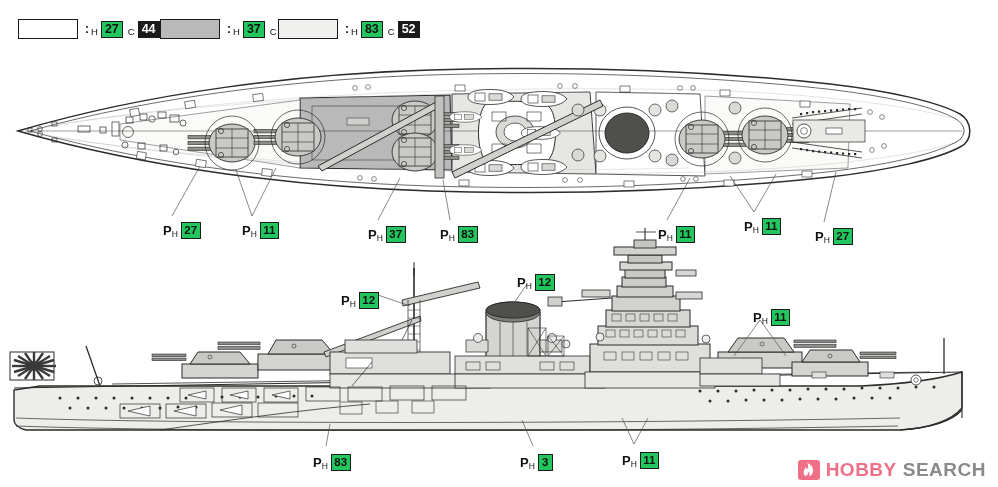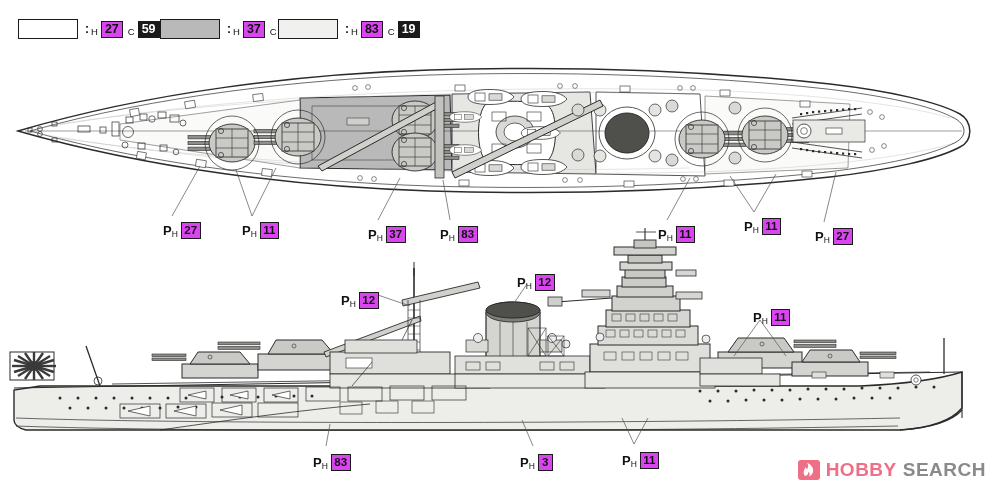--- a/index.html
+++ b/index.html
@@ -27,21 +27,21 @@
     margin-left: 7px;
     font-size: 12px; color: #111; white-space: nowrap;
   }
   .colon { font-weight: 700; font-size: 12px; margin-right: 2px; }
   .hc { font-size: 9.5px; letter-spacing: 0; position: relative; top: 2px; margin-right: 3px; }
   .numbox {
     border: 1.3px solid #1a1a1a;
     padding: 0px 3px 1px 3px;
     font-size: 12.5px; font-weight: 700; line-height: 14px;
     min-width: 18px; text-align: center;
-    background: #d946ef; color: #111;
+    background: #22c55e; color: #111;
   }
   .numbox.inv { background: #1a1a1a; color: #fff; border-color: #1a1a1a; }
 
   
   .callout {
     position: absolute;
     display: flex; align-items: center;
     font-size: 11px; color: #111;
     white-space: nowrap;
   }
@@ -67,21 +67,21 @@
 
   <div class="legend">
 
     <div class="legend-item" style="left:18px;">
       <div class="swatch sw-white"></div>
       <div class="legend-text">
         <span class="colon">:</span>
         <span class="hc">H</span>
         <span class="numbox">27</span>
         <span class="hc" style="margin-left:5px;">C</span>
-        <span class="numbox inv">59</span>
+        <span class="numbox inv">44</span>
       </div>
     </div>
 
     <div class="legend-item" style="left:160px;">
       <div class="swatch sw-gray"></div>
       <div class="legend-text">
         <span class="colon">:</span>
         <span class="hc">H</span>
         <span class="numbox">37</span>
         <span class="hc" style="margin-left:5px;">C</span>
@@ -89,21 +89,21 @@
       </div>
     </div>
 
     <div class="legend-item" style="left:278px;">
       <div class="swatch sw-light"></div>
       <div class="legend-text">
         <span class="colon">:</span>
         <span class="hc">H</span>
         <span class="numbox">83</span>
         <span class="hc" style="margin-left:5px;">C</span>
-        <span class="numbox inv">19</span>
+        <span class="numbox inv">52</span>
       </div>
     </div>
   </div>
 
   <svg class="vec" width="998" height="487" viewBox="0 0 998 487">
     <defs>
       <pattern id="hatch" width="3" height="3" patternUnits="userSpaceOnUse">
         <path d="M0,3 L3,0" stroke="#9a9a9a" stroke-width="0.5"></path>
       </pattern>
       <g id="turret-top">

